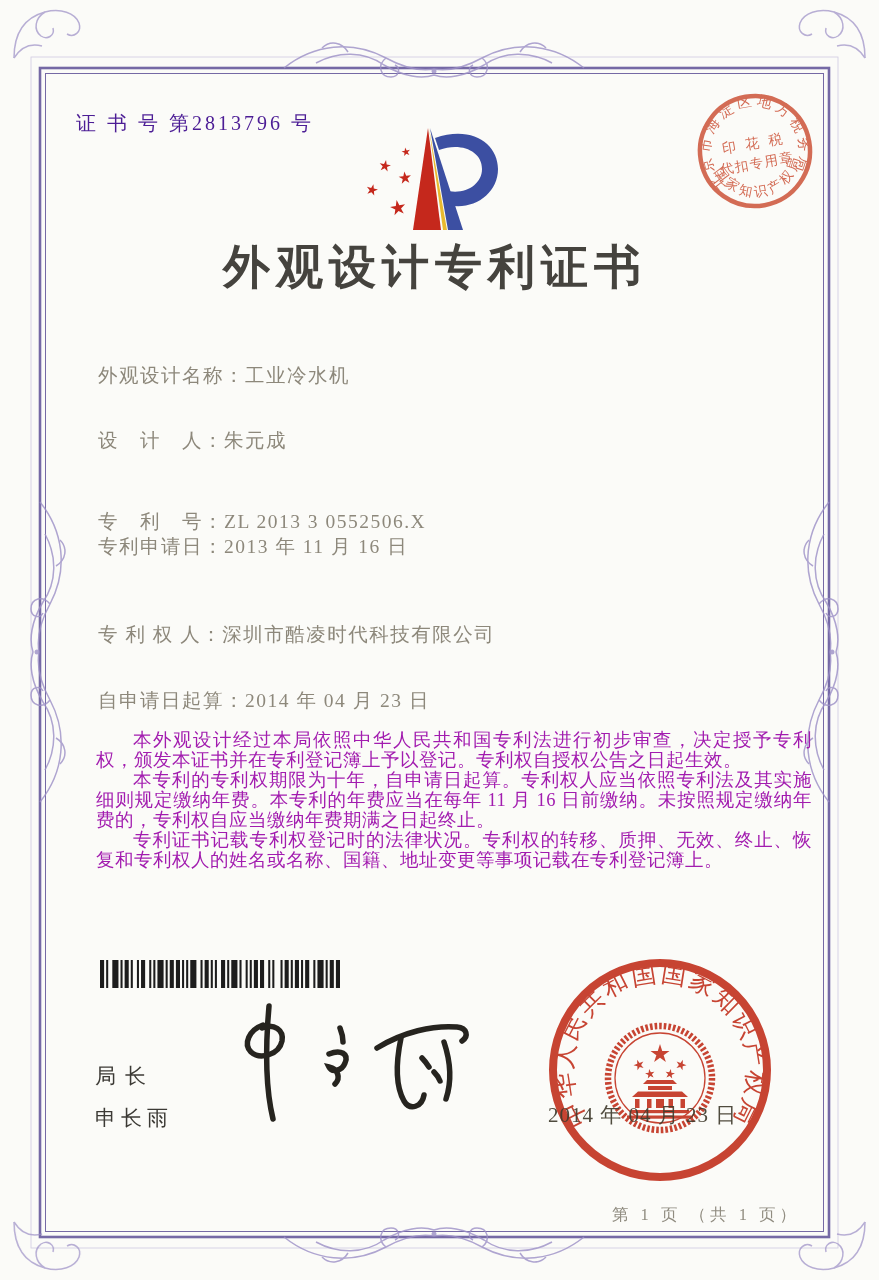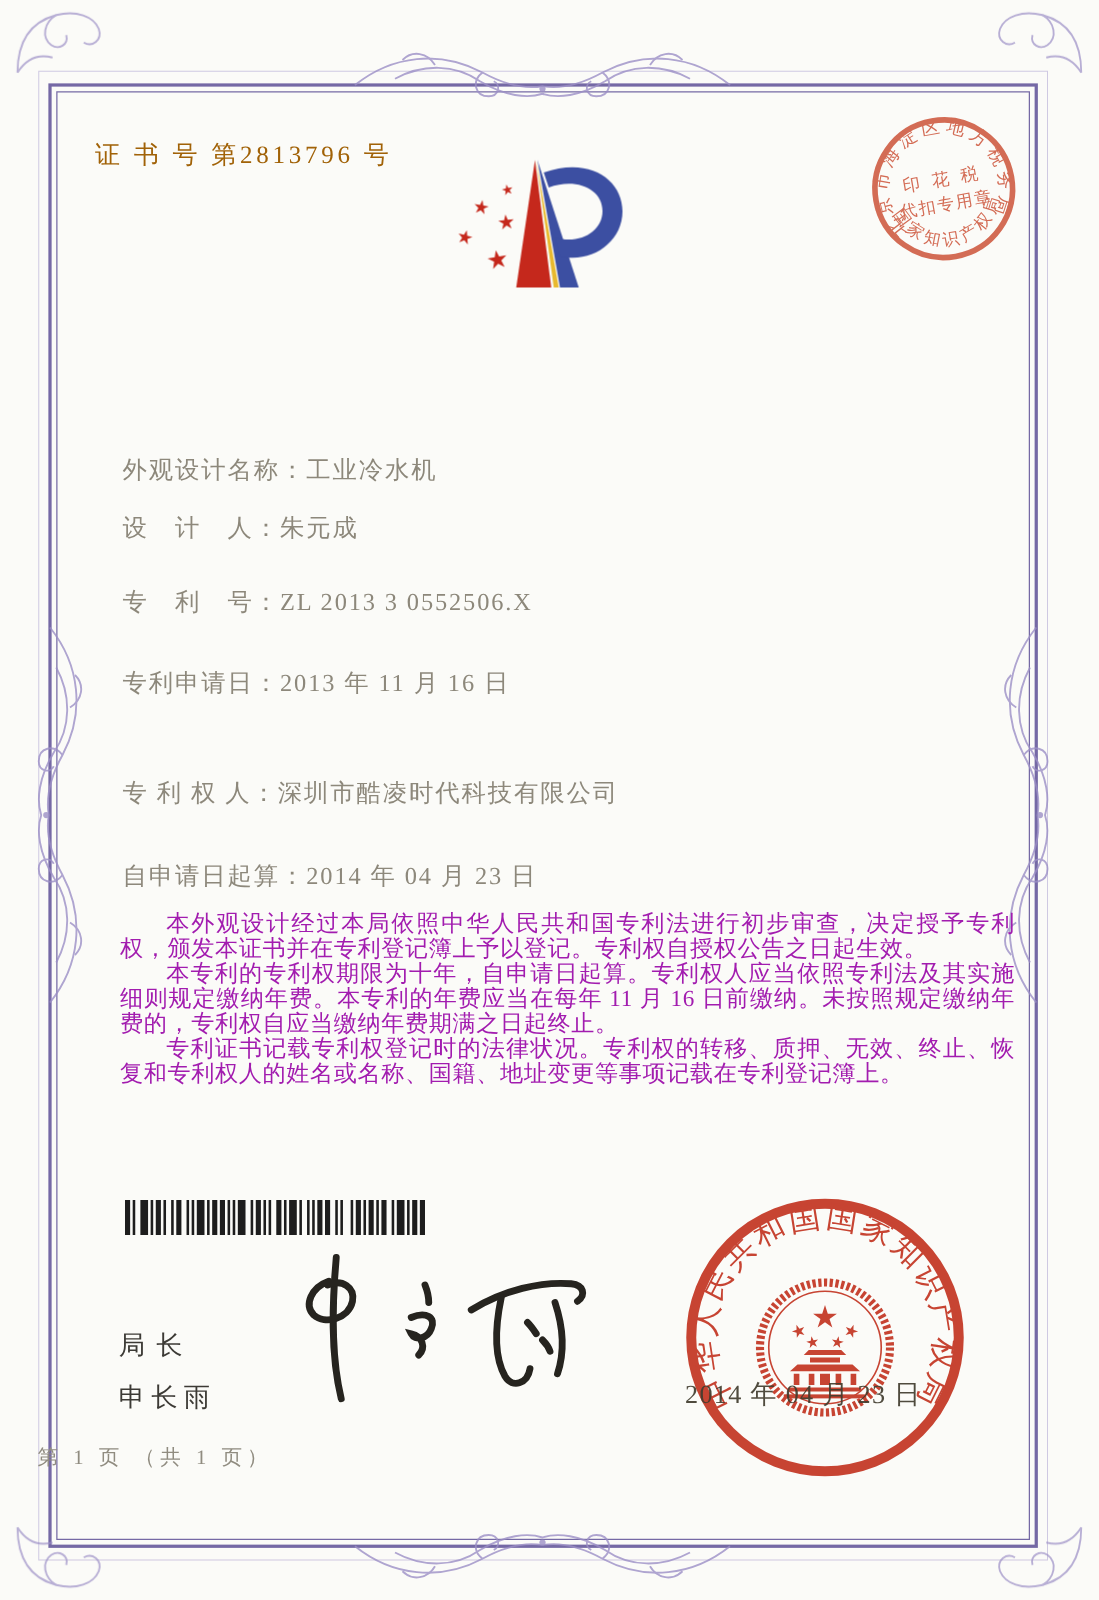--- a/index.html
+++ b/index.html
@@ -1,37 +1,37 @@
 <!DOCTYPE html>
 <html><head>
 <meta charset="utf-8">
 <style>
   html,body{margin:0;padding:0;background:#e9e9e9;}
   .page{position:relative;width:879px;height:1280px;margin:0 auto;background:#fbfbf8;
         overflow:hidden;font-family:"Liberation Serif","DejaVu Serif",serif;}
   svg{display:block;}
   .border-svg{position:absolute;left:0;top:0;}
-  .cert-no{position:absolute;left:76px;top:110px;font-size:20px;letter-spacing:3px;color:#a16207;}
+  .cert-no{position:absolute;left:76px;top:110px;font-size:20px;letter-spacing:3px;color:#4c1d95;}
   .logo{position:absolute;left:362px;top:122px;}
   .title{position:absolute;left:40px;top:236px;width:790px;text-align:center;
          font-size:47px;letter-spacing:6px;color:#45433e;font-weight:600;}
   .field{position:absolute;left:98px;font-size:19.5px;color:#8d887b;letter-spacing:1.5px;white-space:nowrap;text-align:right;}
-  .f0{top:362px}.f1{top:409px}.f2{top:468px}.f3{top:533px}.f4{top:621px}.f5{top:687px}
+  .f0{top:362px}.f1{top:427px}.f2{top:508px}.f3{top:533px}.f4{top:621px}.f5{top:687px}
   .paras{position:absolute;left:96px;top:730px;width:716px;}
   .paras p{margin:0;font-size:18.5px;line-height:20px;color:#a21caf;
            text-align:justify;text-indent:2em;letter-spacing:.5px;}
   .barcode{position:absolute;left:100px;top:960px;}
   .signer{position:absolute;left:95px;top:1019px;color:#3c3a35;}
   .signer .t{font-size:21px;letter-spacing:9px;margin-top:43px;}
   .signer .n{font-size:21px;letter-spacing:5px;margin-top:14px;}
   .signature{position:absolute;left:205px;top:992px;}
   .seal{position:absolute;left:530px;top:940px;opacity:.95;}
   .seal-date{position:absolute;left:548px;top:1101px;font-size:21px;color:#413c2e;
              letter-spacing:1px;opacity:.92;white-space:nowrap;}
-  .footer{position:absolute;left:30px;top:1155px;width:770px;text-align:left;
+  .footer{position:absolute;left:30px;top:1204px;width:770px;text-align:right;
           font-size:16.5px;letter-spacing:4px;color:#908c80;}
   .tax-stamp{position:absolute;left:680px;top:76px;opacity:.9;}
 </style>
 </head>
 <body>
 
 <div class="page">
 
   <svg class="border-svg" width="879" height="1280" viewBox="0 0 879 1280">
     <defs>
@@ -73,20 +73,21 @@
       <use href="#star5" transform="translate(43,56) scale(6.5) rotate(-6)"></use>
       <use href="#star5" transform="translate(10,68) scale(6) rotate(14)"></use>
       <use href="#star5" transform="translate(36,86) scale(8) rotate(-10)"></use>
     </g>
     <polygon points="66,6 51,108 79,108" fill="#c5281c"></polygon>
     <polygon points="67,6 81,108 85,108" fill="#e8b92e"></polygon>
     <polygon points="68,6 86,108 101,108" fill="#3c4fa2"></polygon>
     <path d="M 73,16 C 110,3 136,22 136,47 C 136,72 111,89 86,83 L 82,68 C 102,74 120,63 120,47 C 120,29 99,20 77,28 Z" fill="#3c4fa2"></path>
   </svg>
 
+  <div class="title">外观设计专利证书</div>
 
   <div class="field f0">
     <span>外观设计名称：</span><span>工业冷水机</span>
   </div>
   <div class="field f1">
     <span>设　计　人：</span><span>朱元成</span>
   </div>
   <div class="field f2">
     <span>专　利　号：</span><span>ZL 2013 3 0552506.X</span>
   </div>

